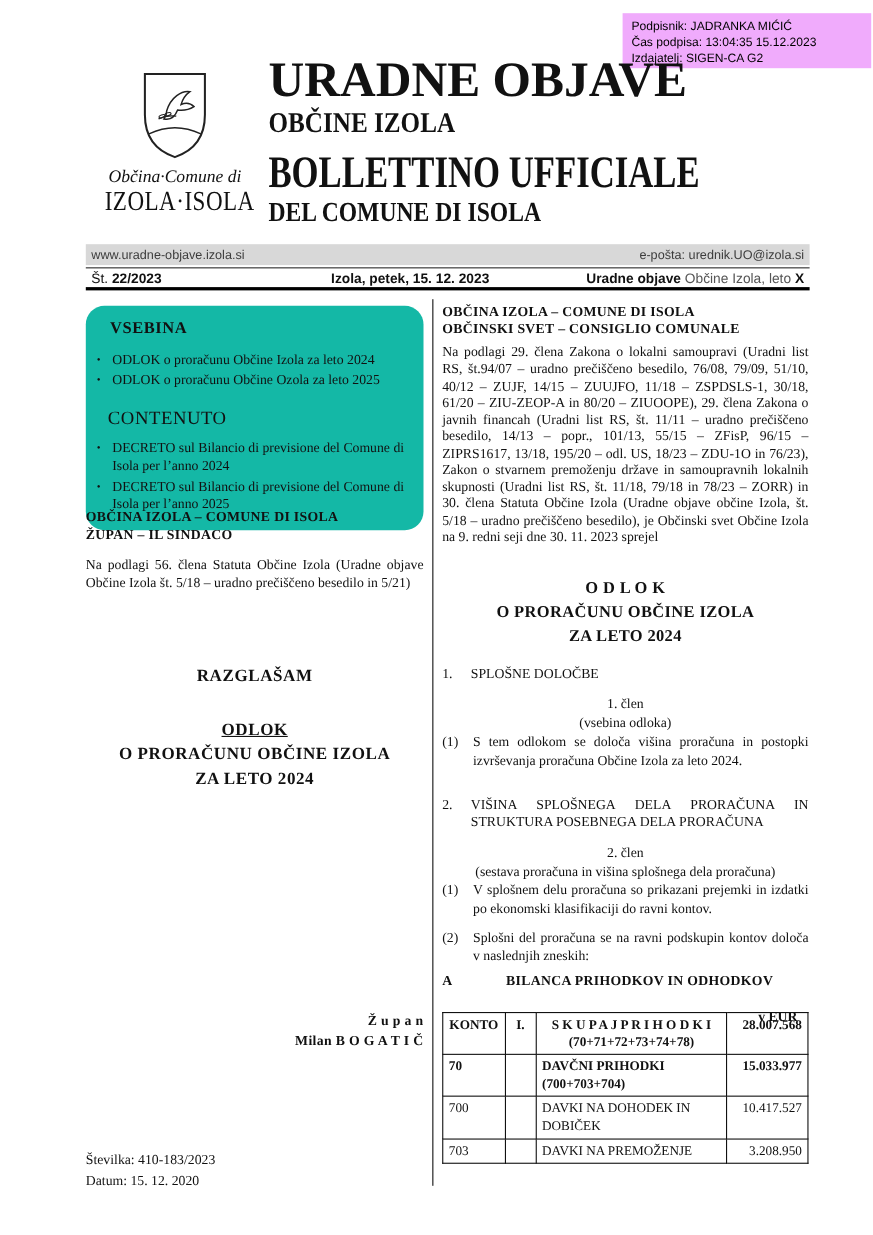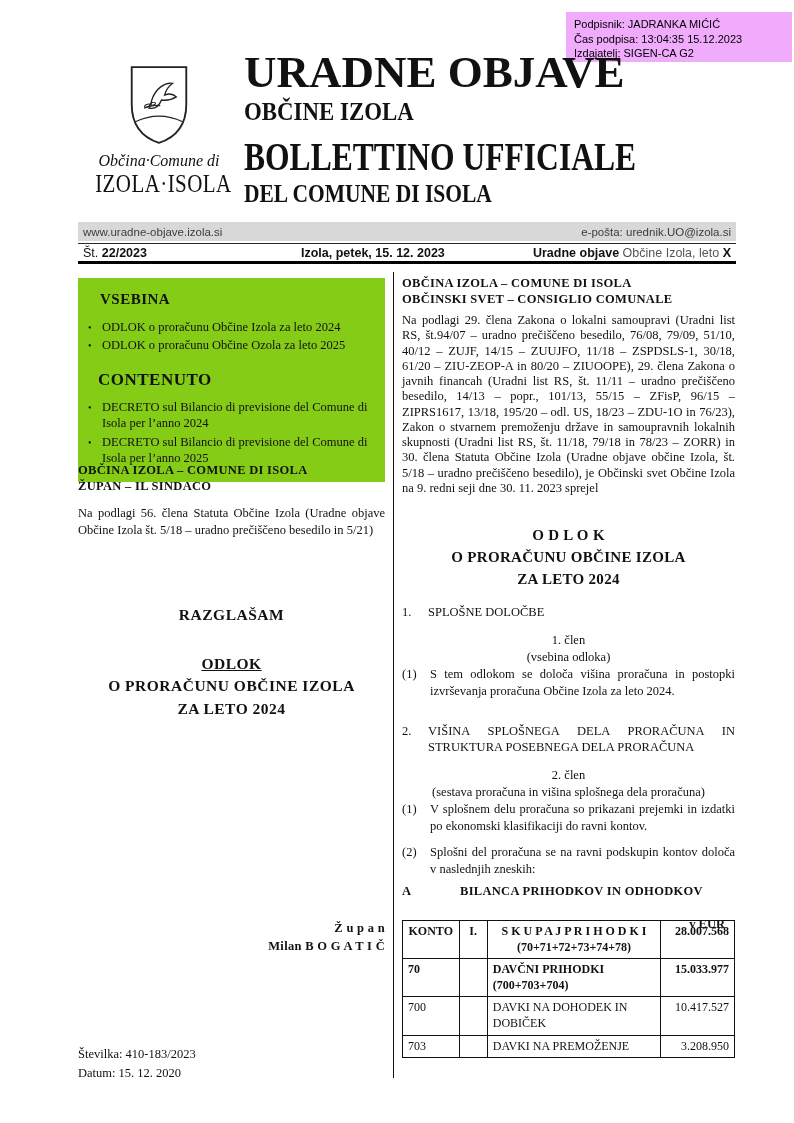--- a/index.html
+++ b/index.html
@@ -39,23 +39,23 @@
   .bold{font-weight:bold;}
 
   
   .divider{position:absolute;left:393px;top:272px;width:1px;height:806px;background:#111;}
   .col{position:absolute;top:272px;font-size:12.5px;line-height:1.3;}
   .col-left{left:78px;width:307px;}
   .col-right{left:402px;width:333px;}
   .col > div{position:absolute;left:0;width:100%;box-sizing:border-box;}
 
   
-  .toc{background:#84cc16;padding:12px 10px 14px 10px;top:6px;}
+  .toc{background:#14b8a6;padding:12px 10px 14px 10px;top:6px;border-radius:17px;}
   .toc-h1{font-weight:bold;font-size:15px;margin-left:12px;margin-bottom:9px;letter-spacing:.5px;}
-  .toc-h2{font-weight:bold;font-size:17px;margin-left:10px;margin:16px 0 8px 10px;letter-spacing:.5px;}
+  .toc-h2{font-weight:normal;font-size:17px;margin-left:10px;margin:16px 0 8px 10px;letter-spacing:.5px;}
   .toc-item{display:flex;margin-bottom:2px;}
   .toc-item .blt{width:14px;flex:none;font-size:10px;padding-top:2px;}
   .org{font-weight:bold;letter-spacing:.3px;}
   .jpara{text-align:justify;line-height:1.32;}
   .lc-center{text-align:center;font-weight:bold;font-size:15.5px;letter-spacing:.5px;}
   .decree{line-height:1.45;}
   .decree .u{text-decoration:underline;}
   .lc-sign{text-align:right;font-weight:bold;line-height:1.4;letter-spacing:.3px;}
   .lc-ref{line-height:1.5;}
 

